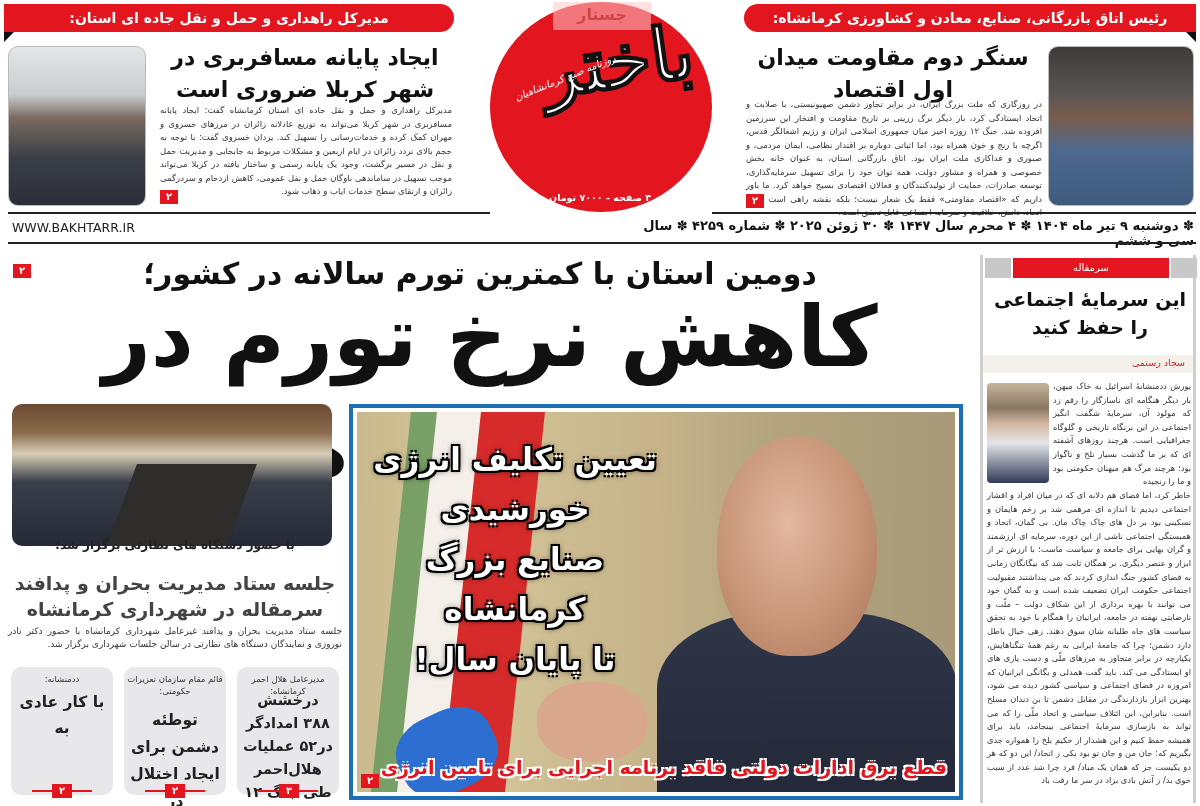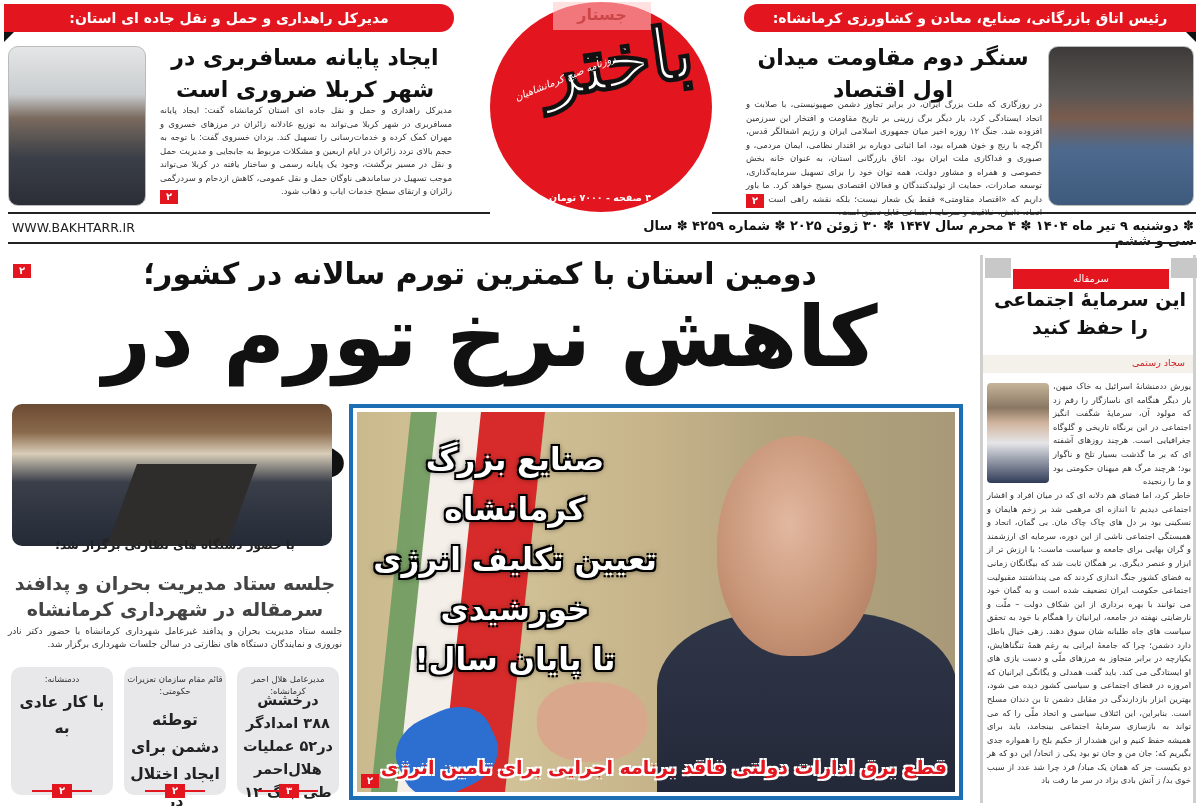--- a/index.html
+++ b/index.html
@@ -57,21 +57,21 @@
   .dateline { position: absolute; left: 620px; top: 218px; width: 574px; font-size: 13px; font-weight: bold; direction: rtl; text-align: right; color: #111; }
 
   
   .kicker { position: absolute; left: 30px; top: 256px; width: 900px; text-align: center; direction: rtl; font-size: 30px; font-weight: bold; color: #111; }
   .main-headline { position: absolute; left: 20px; top: 282px; width: 940px; text-align: center; direction: rtl;
     font-size: 84px; line-height: 110px; font-weight: bold; color: #111; letter-spacing: -1px; }
 
   
   .editorial { position: absolute; left: 980px; top: 255px; width: 216px; height: 548px;
     border-left: 3px solid #cfcfcf; border-right: 3px solid #cfcfcf; background: #fff; }
-  .editorial-tag { position: absolute; left: 30px; top: 14px; width: 156px; height: 20px; background: #e3161f; color: #fff;
+  .editorial-tag { position: absolute; left: 30px; top: 3px; width: 156px; height: 20px; background: #e3161f; color: #fff;
     font-size: 10px; text-align: center; line-height: 20px; direction: rtl; }
   .editorial-tag-side { position: absolute; top: 3px; width: 26px; height: 20px; background: #c8c8c8; }
   .editorial-title { position: absolute; left: 4px; top: 30px; width: 206px; text-align: center; direction: rtl;
     font-size: 19px; line-height: 28px; font-weight: bold; color: #111; }
   .editorial-author-bar { position: absolute; left: 0px; top: 100px; width: 210px; height: 18px; background: #f3f1ea; }
   .editorial-author { position: absolute; right: 8px; top: 2px; color: #d21f26; font-size: 9.5px; direction: rtl; }
   .editorial-photo { position: absolute; left: 4px; top: 128px; width: 62px; height: 100px; border-radius: 4px;
     background: linear-gradient(180deg, #c6b49a 0%, #8a7763 25%, #d1b49d 40%, #e5e5e8 60%, #2f3b57 100%); }
   .editorial-body { position: absolute; direction: rtl; text-align: justify; font-size: 8.3px; line-height: 13.6px; color: #333; }
 
@@ -160,22 +160,22 @@
 <div class="feature-frame">
   <div class="feature-photo">
     <div class="flag-green"></div>
     <div class="flag-white"></div>
     <div class="flag-red"></div>
     <div class="person-body"></div>
     <div class="person-head"></div>
     <div class="hand"></div>
     <div class="mic-blue"></div>
     <div class="feature-title">
+      <div>تعیین تکلیف انرژی خورشیدی</div>
       <div>صنایع بزرگ کرمانشاه</div>
-      <div>تعیین تکلیف انرژی خورشیدی</div>
       <div>تا پایان سال!</div>
     </div>
     <div class="feature-caption">قطع برق ادارات دولتی فاقد برنامه اجرایی برای تامین انرژی</div>
     <div class="page-badge" style="left:4px; top:362px;">۲</div>
   </div>
 </div>
 
 <div class="meeting-photo">
   <div class="table-shape"></div>
 </div>

